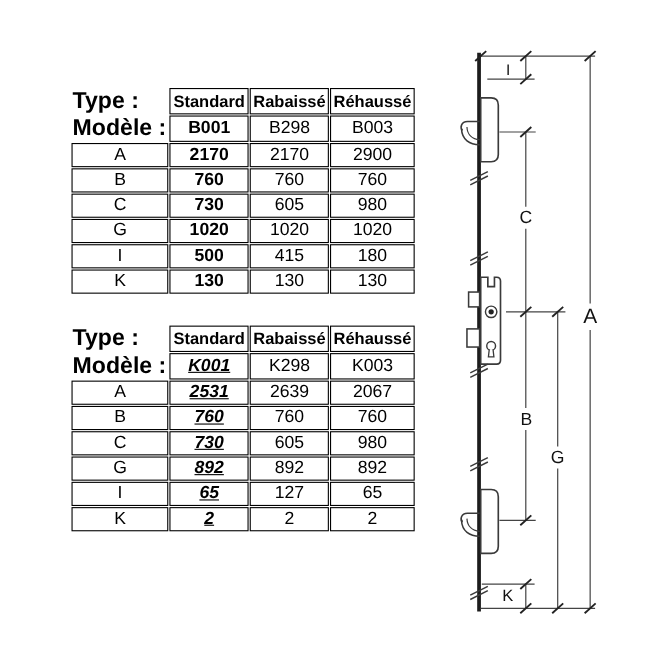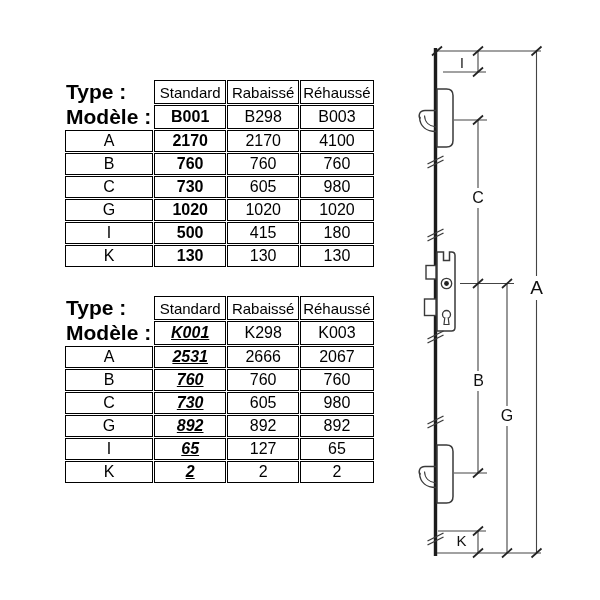--- a/index.html
+++ b/index.html
@@ -2,21 +2,21 @@
 <html><head>
 <meta charset="utf-8">
 <style>
   html,body{margin:0;padding:0;background:#fff;}
   .canvas{position:relative;width:600px;height:600px;background:#fff;overflow:hidden;
           font-family:"Liberation Sans",sans-serif;color:#000;}
   .tbl{position:absolute;}
   .tbl table{border-collapse:separate;border-spacing:1.5px;font-size:16px;}
   .tbl td{border:1.4px solid #000;text-align:center;height:20px;padding:0 2px;min-width:66px;}
   td.lab{border:none;text-align:left;font-weight:bold;font-size:21px;padding-left:1px;min-width:70px;white-space:nowrap;}
-  td.hd{font-weight:normal;font-size:15px;}
+  td.hd{font-weight:bold;font-size:15px;}
   td.dim{font-weight:normal;}
   #t1 td.std{font-weight:bold;}
   #t2 td.std{font-weight:bold;font-style:italic;text-decoration:underline;}
   svg text{font-family:"Liberation Sans",sans-serif;fill:#111;}
 </style>
 </head>
 <body>
 
 <div class="canvas">
 
@@ -32,21 +32,21 @@
       <tr>
         <td class="lab">Modèle :</td>
         <td class="std">B001</td>
         <td>B298</td>
         <td>B003</td>
       </tr>
       <tr>
         <td class="dim">A</td>
         <td class="std">2170</td>
         <td>2170</td>
-        <td>4100</td>
+        <td>2900</td>
       </tr>
       <tr>
         <td class="dim">B</td>
         <td class="std">760</td>
         <td>760</td>
         <td>760</td>
       </tr>
       <tr>
         <td class="dim">C</td>
         <td class="std">730</td>
@@ -86,21 +86,21 @@
       </tr>
       <tr>
         <td class="lab">Modèle :</td>
         <td class="std">K001</td>
         <td>K298</td>
         <td>K003</td>
       </tr>
       <tr>
         <td class="dim">A</td>
         <td class="std">2531</td>
-        <td>2666</td>
+        <td>2639</td>
         <td>2067</td>
       </tr>
       <tr>
         <td class="dim">B</td>
         <td class="std">760</td>
         <td>760</td>
         <td>760</td>
       </tr>
       <tr>
         <td class="dim">C</td>

